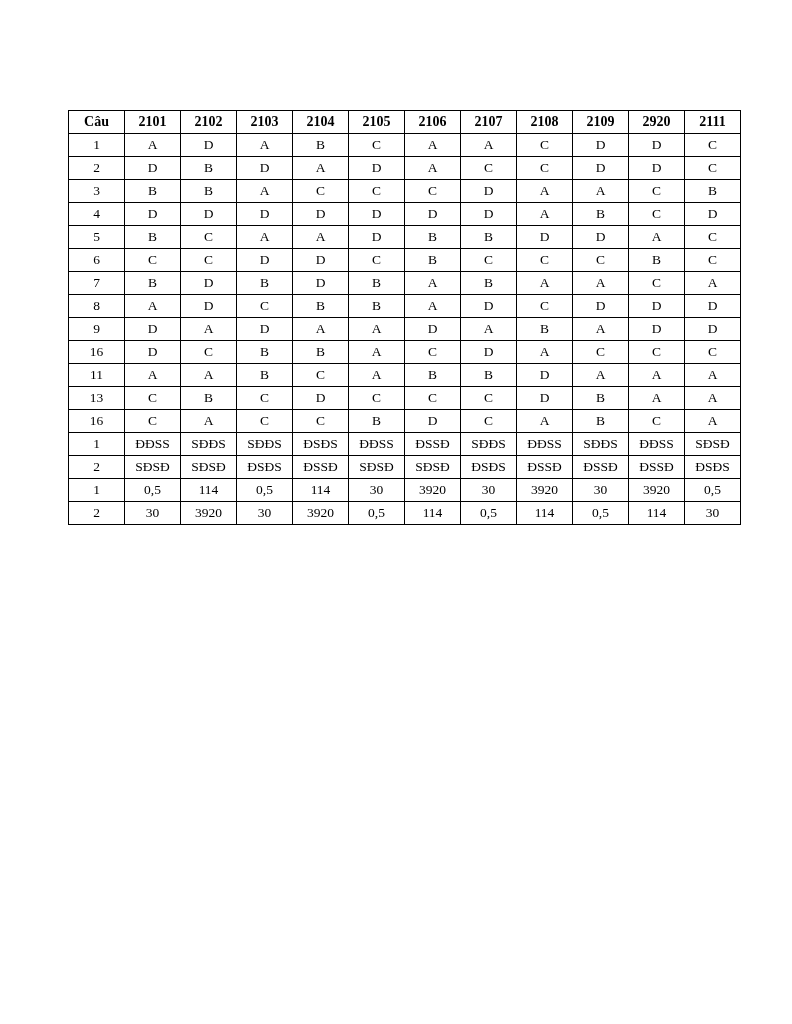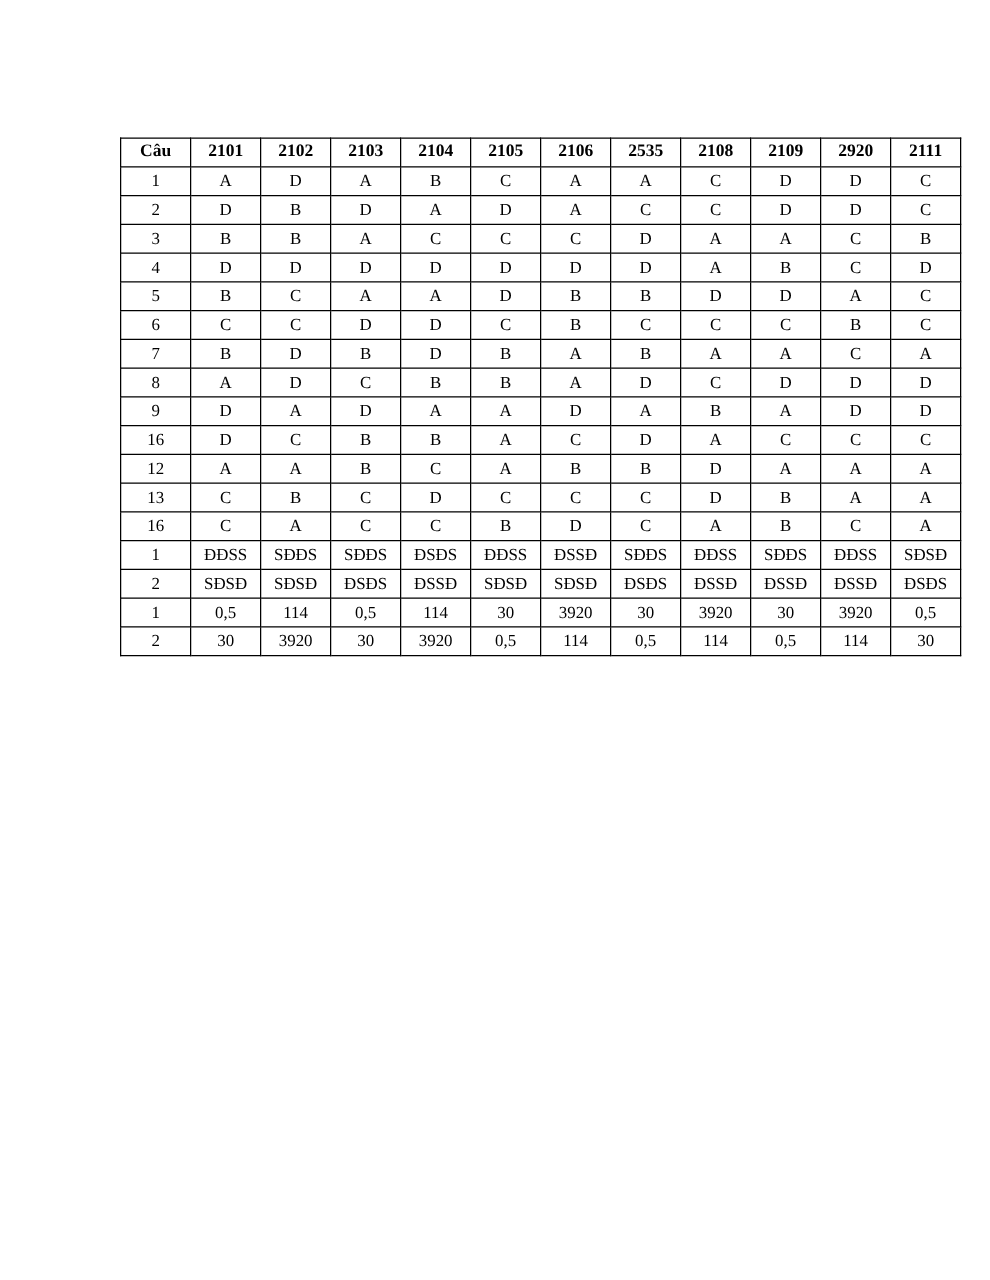--- a/index.html
+++ b/index.html
@@ -19,21 +19,20 @@
     left: 0;
     top: 0;
     width: 792px;
     height: 1024px;
     background: #ffffff;
   }
   .answer-table-wrap {
     position: absolute;
     left: 68px;
     top: 110px;
-    margin-left: 28px;
   }
   table.answer-table {
     border-collapse: collapse;
     table-layout: fixed;
   }
   table.answer-table td,
   table.answer-table th {
     border: 1px solid #000000;
     text-align: center;
     vertical-align: middle;
@@ -74,21 +73,21 @@
       </colgroup>
       <thead>
         <tr>
           <th>Câu</th>
           <th>2101</th>
           <th>2102</th>
           <th>2103</th>
           <th>2104</th>
           <th>2105</th>
           <th>2106</th>
-          <th>2535</th>
+          <th>2107</th>
           <th>2108</th>
           <th>2109</th>
           <th>2920</th>
           <th>2111</th>
         </tr>
       </thead>
       <tbody>
         <tr>
           <td class="row-label">1</td>
           <td>A</td>
@@ -223,21 +222,21 @@
           <td>B</td>
           <td>A</td>
           <td>C</td>
           <td>D</td>
           <td>A</td>
           <td>C</td>
           <td>C</td>
           <td>C</td>
         </tr>
         <tr>
-          <td class="row-label">12</td>
+          <td class="row-label">11</td>
           <td>A</td>
           <td>A</td>
           <td>B</td>
           <td>C</td>
           <td>A</td>
           <td>B</td>
           <td>B</td>
           <td>D</td>
           <td>A</td>
           <td>A</td>

